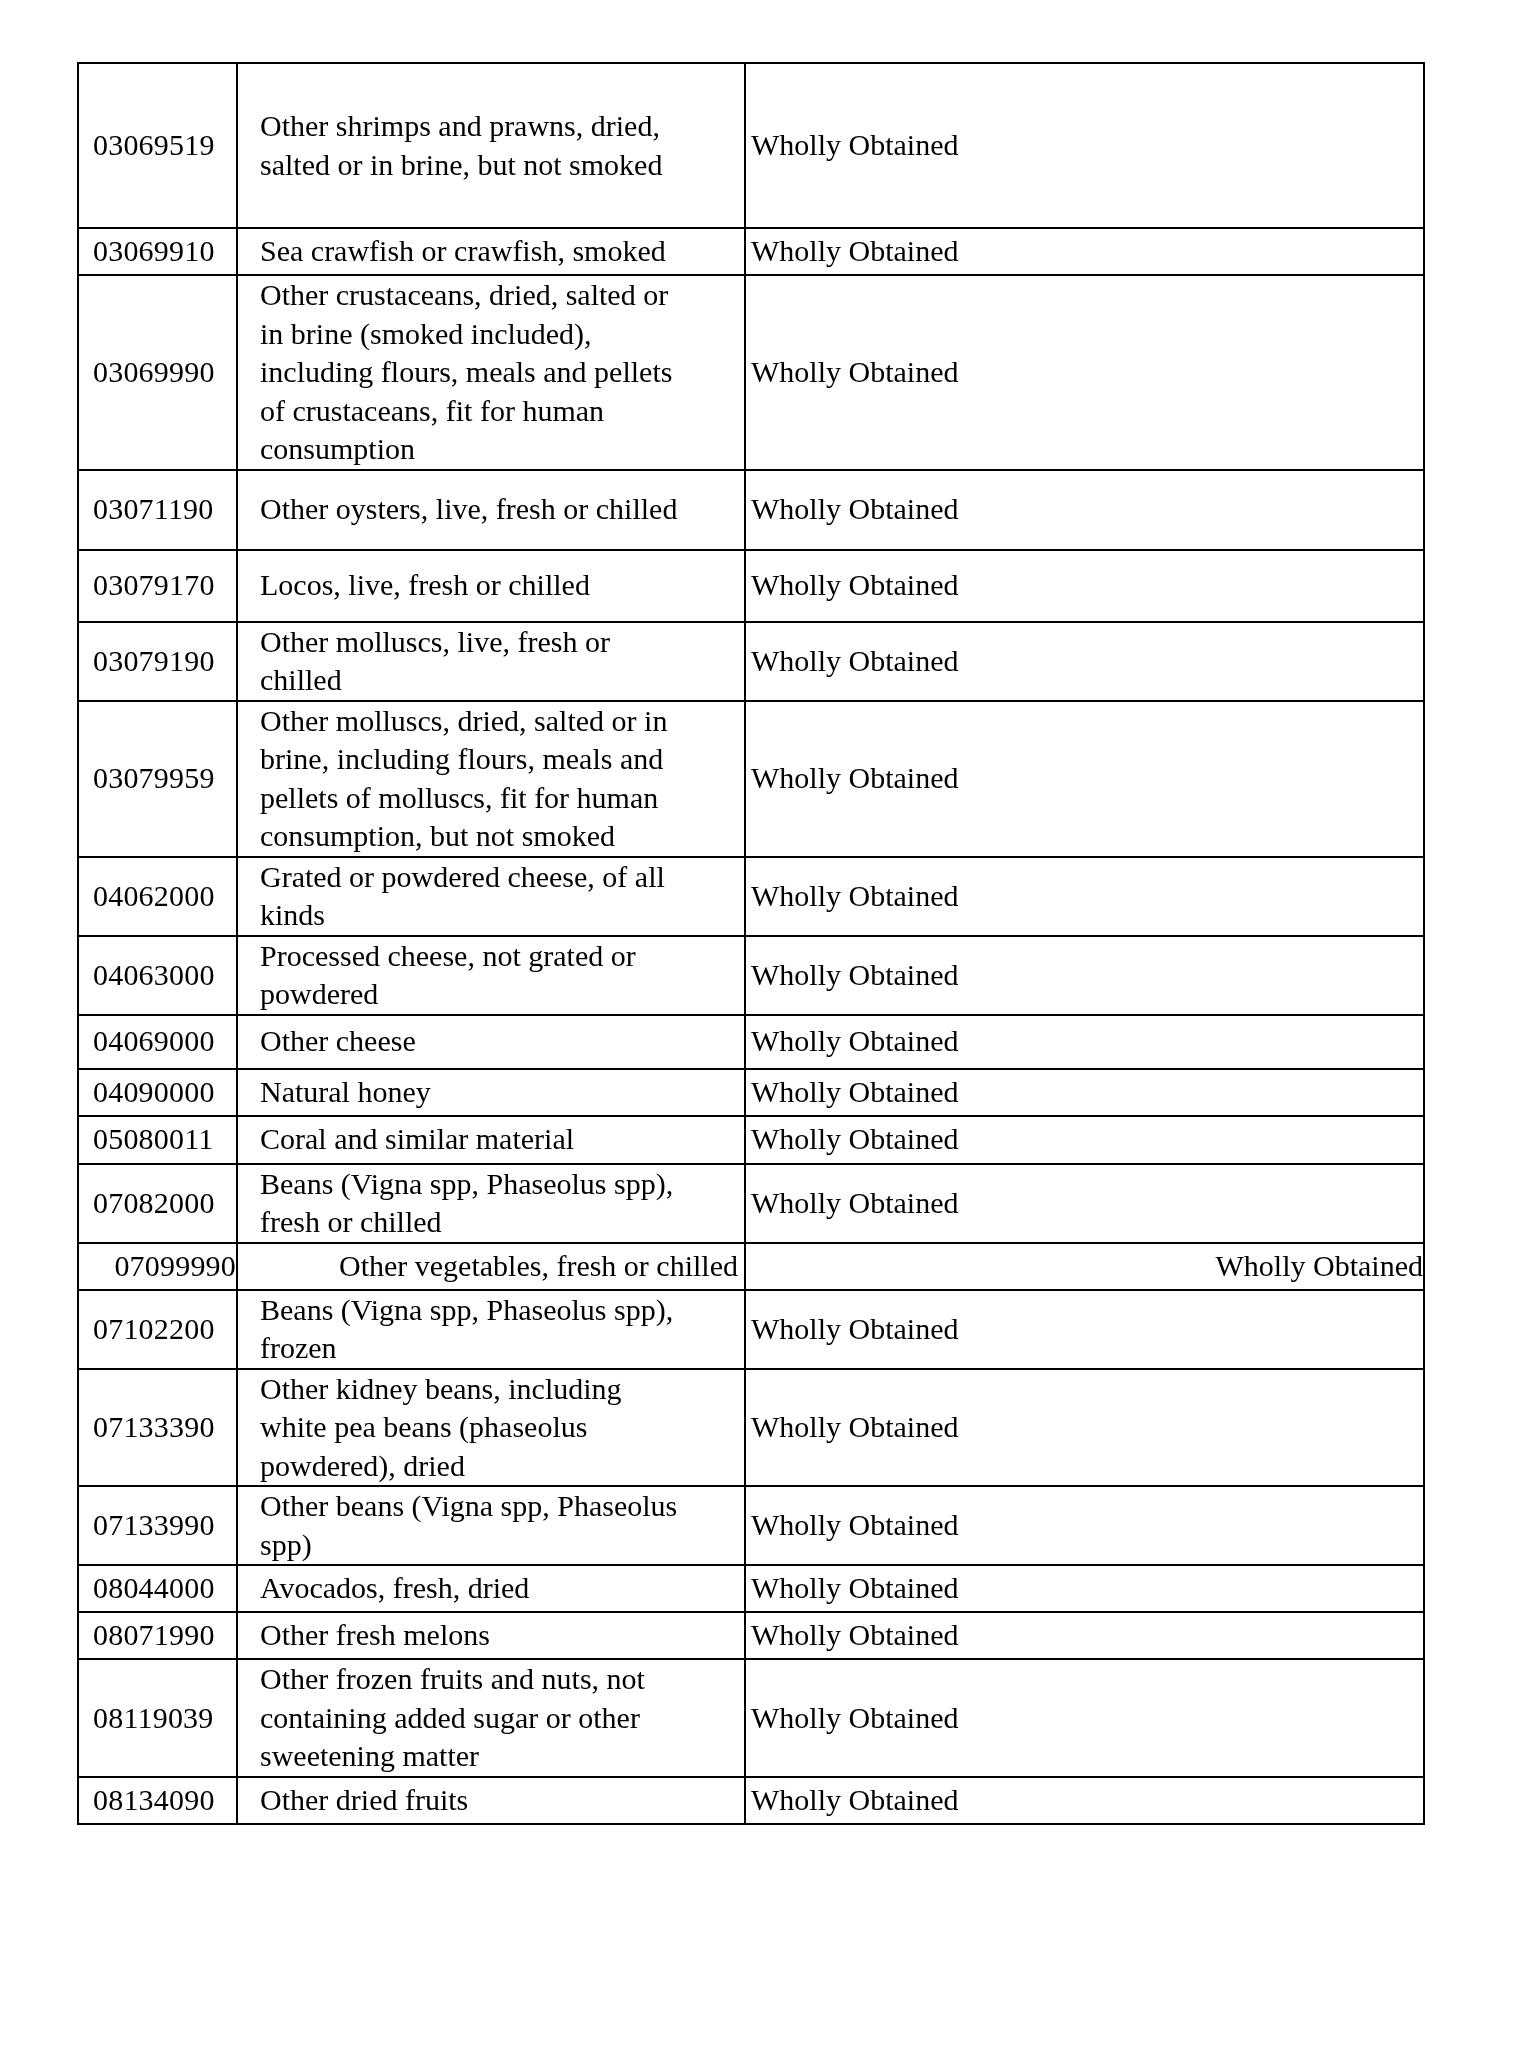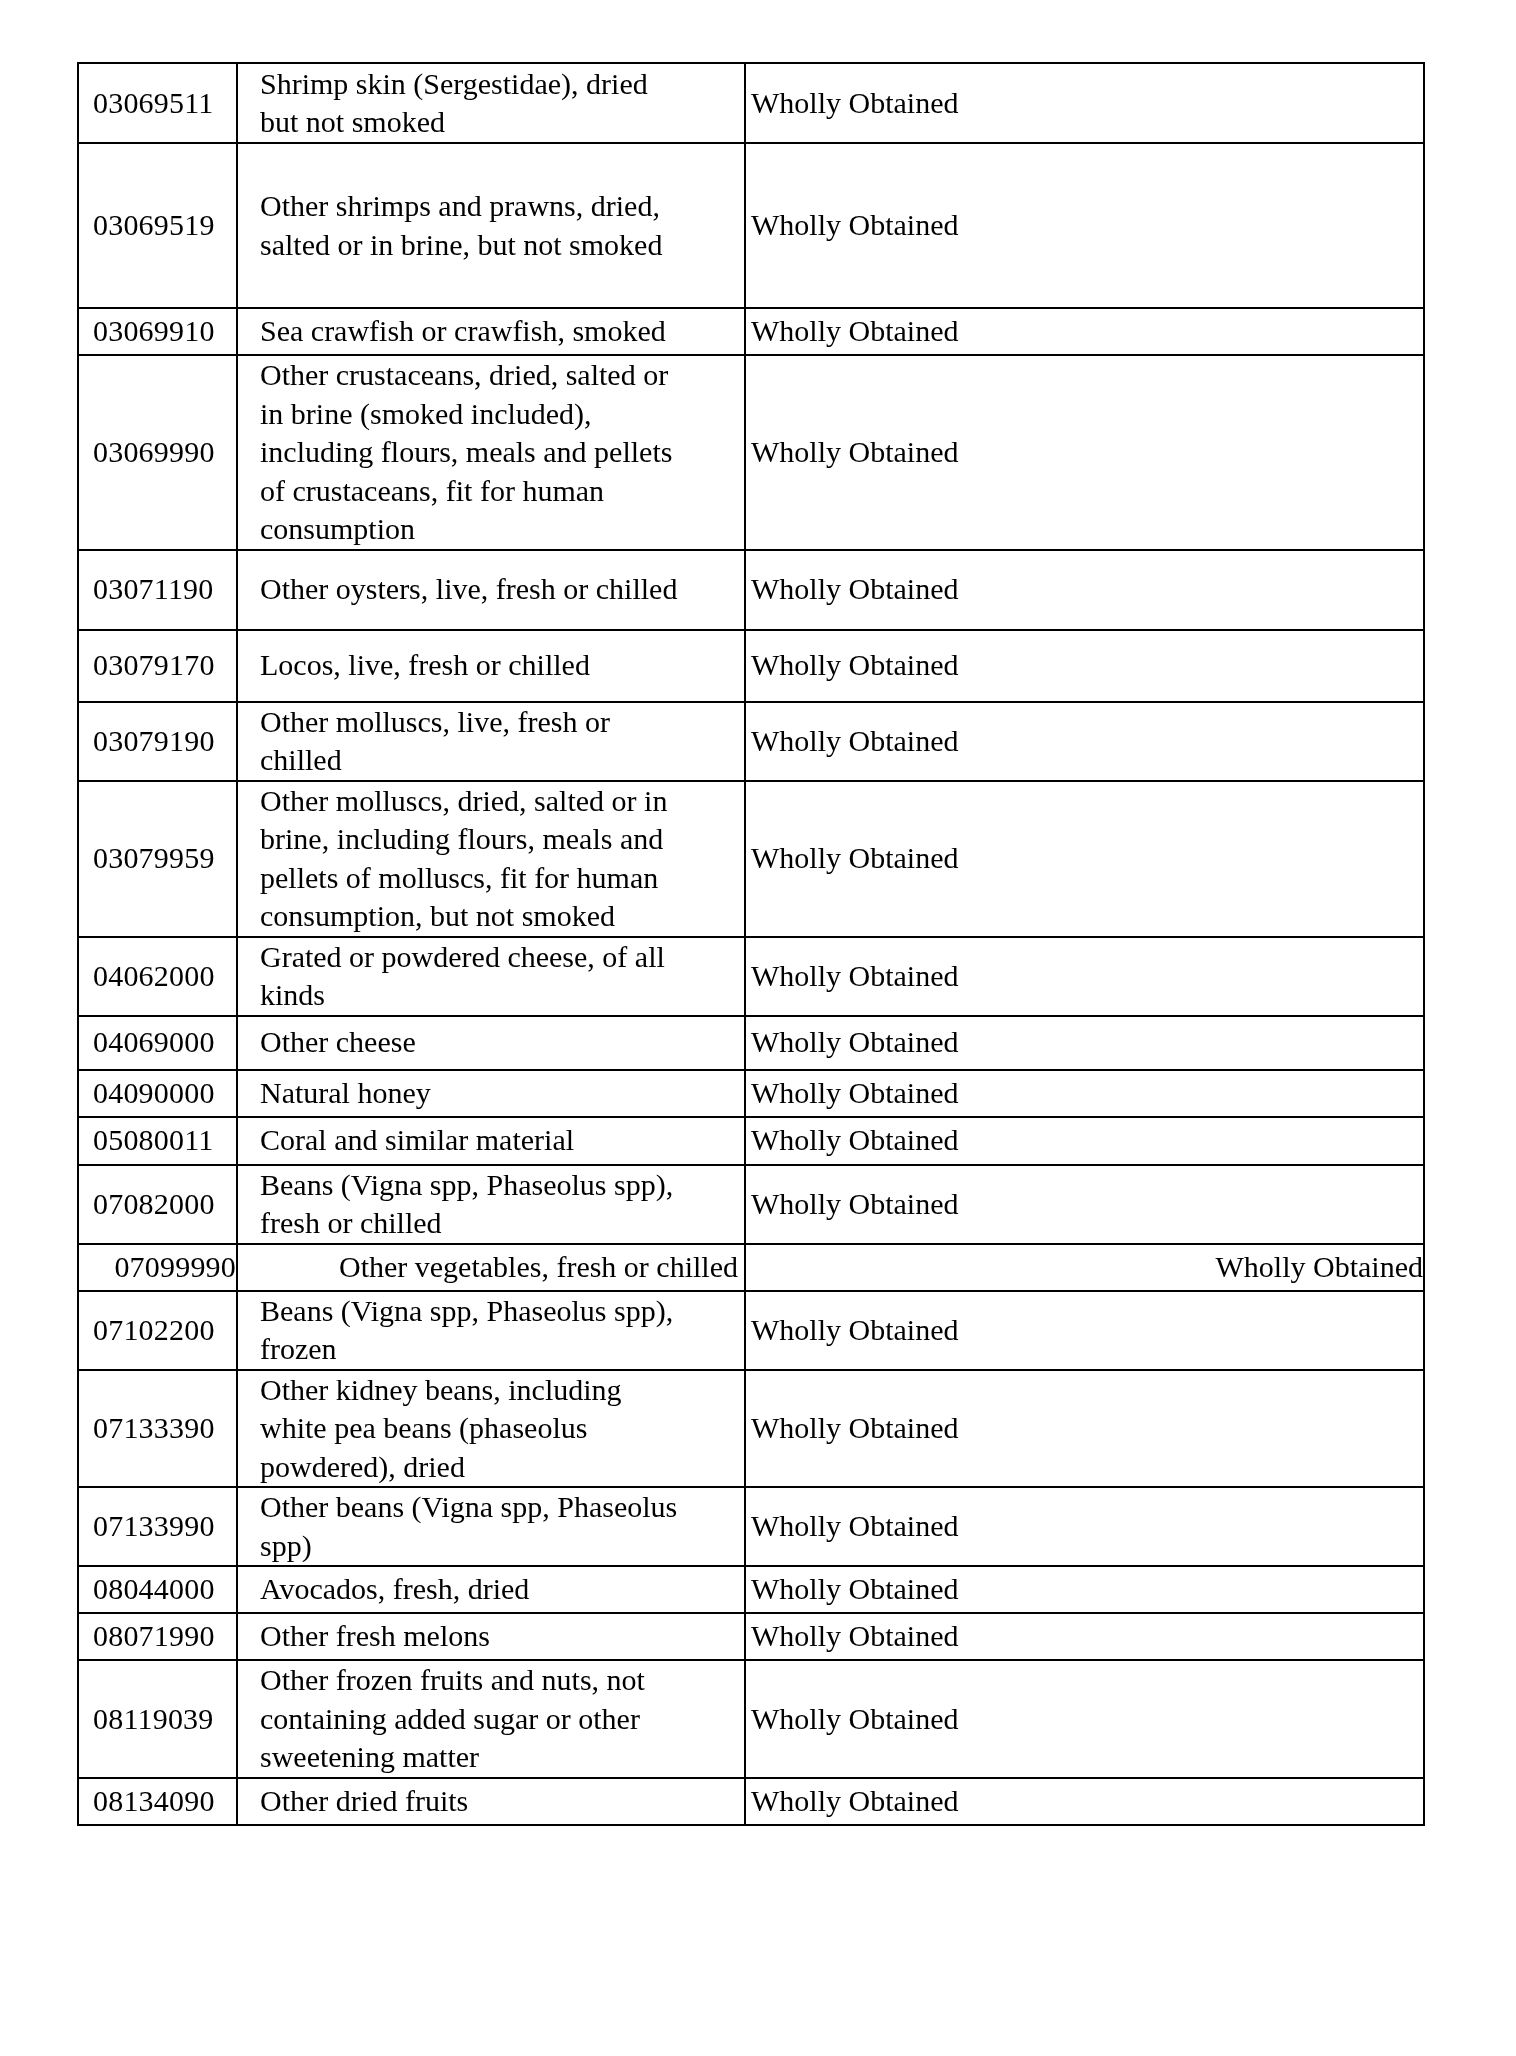--- a/index.html
+++ b/index.html
@@ -65,28 +65,20 @@
 </head>
 <body>
 
 <table id="doc-table">
   <colgroup>
     <col class="c1">
       <col class="c2">
       <col class="c3">
   </colgroup>
   <tbody id="table-body">
-      <tr class="r0">
-        <td class="code-cell">03069511</td>
-        <td class="desc-cell">
-          <span class="line">Shrimp skin (Sergestidae), dried</span>
-          <span class="line">but not smoked</span>
-        </td>
-        <td class="origin-cell">Wholly Obtained</td>
-      </tr>
       <tr class="r1">
         <td class="code-cell">03069519</td>
         <td class="desc-cell">
           <span class="line">Other shrimps and prawns, dried,</span>
           <span class="line">salted or in brine, but not smoked</span>
         </td>
         <td class="origin-cell">Wholly Obtained</td>
       </tr>
       <tr class="r2">
         <td class="code-cell">03069910</td>
@@ -139,20 +131,28 @@
         <td class="origin-cell">Wholly Obtained</td>
       </tr>
       <tr class="r8">
         <td class="code-cell">04062000</td>
         <td class="desc-cell">
           <span class="line">Grated or powdered cheese, of all</span>
           <span class="line">kinds</span>
         </td>
         <td class="origin-cell">Wholly Obtained</td>
       </tr>
+      <tr class="r9">
+        <td class="code-cell">04063000</td>
+        <td class="desc-cell">
+          <span class="line">Processed cheese, not grated or</span>
+          <span class="line">powdered</span>
+        </td>
+        <td class="origin-cell">Wholly Obtained</td>
+      </tr>
       <tr class="r10">
         <td class="code-cell">04069000</td>
         <td class="desc-cell">
           <span class="line">Other cheese</span>
         </td>
         <td class="origin-cell">Wholly Obtained</td>
       </tr>
       <tr class="r11">
         <td class="code-cell">04090000</td>
         <td class="desc-cell">

